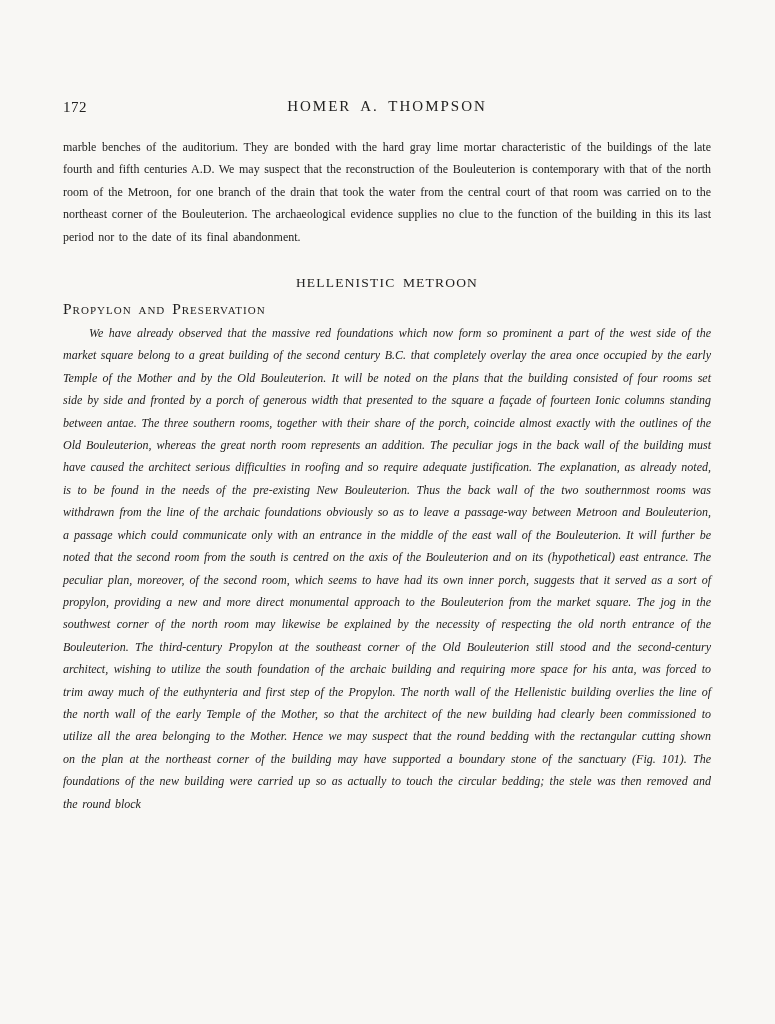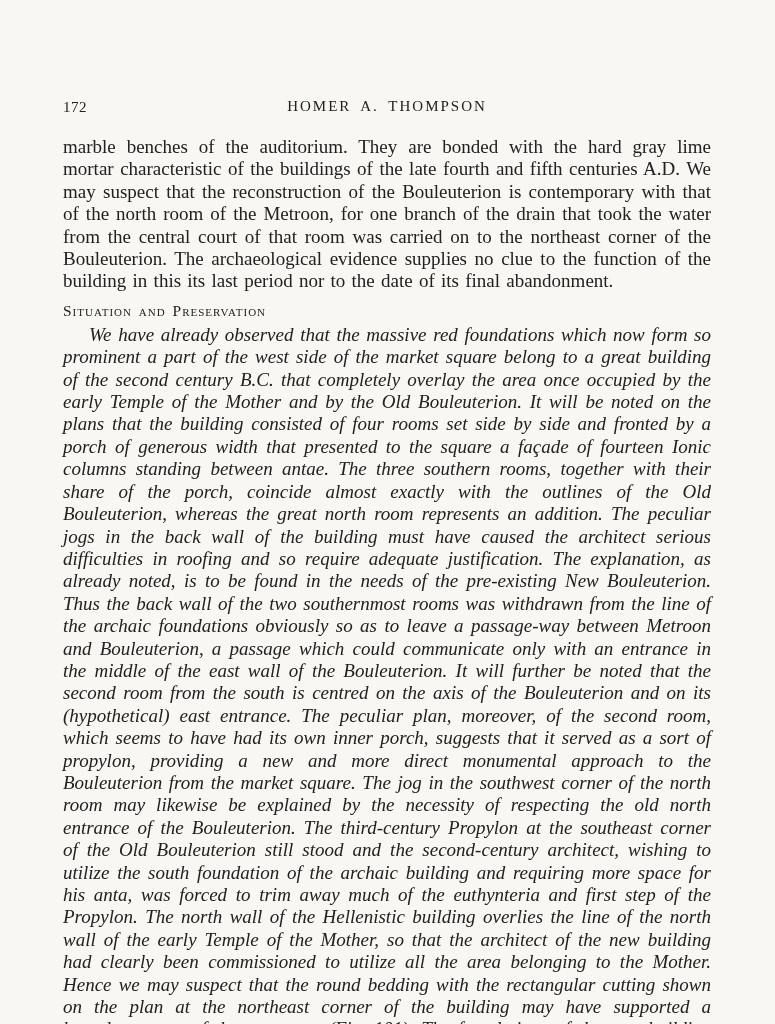--- a/index.html
+++ b/index.html
@@ -36,21 +36,21 @@
   .running-title {
     display: block;
     text-align: center;
     font-size: 15px;
     letter-spacing: 2px;
     word-spacing: 4px;
     margin-top: 46px;
   }
   .body-para {
     margin: 0;
-    font-size: 19px;
+    font-size: 12px;
     line-height: 22.4px;
     text-align: justify;
     hyphens: none;
     word-spacing: 1.5px;
   }
   .no-indent { text-indent: 0; }
   .indent { text-indent: 26px; font-style: italic; }
   .section-heading {
     margin: 27px 0 0 0;
     font-size: 13.5px;
@@ -74,18 +74,19 @@
 
 <div class="page">
 
   <div class="page-header">
     <span class="page-number">172</span>
     <span class="running-title">HOMER A. THOMPSON</span>
   </div>
 
   <p class="body-para no-indent">marble benches of the auditorium.  They are bonded with the hard gray lime mortar characteristic of the buildings of the late fourth and fifth centuries A.D.  We may suspect that the reconstruction of the Bouleuterion is contemporary with that of the north room of the Metroon, for one branch of the drain that took the water from the central court of that room was carried on to the northeast corner of the Bouleuterion.  The archaeological evidence supplies no clue to the function of the building in this its last period nor to the date of its final abandonment.</p>
 
+  <h2 class="section-heading">HELLENISTIC METROON</h2>
 
-  <h3 class="subsection-heading">Situation and Preservation</h3>
+  <h3 class="subsection-heading">Propylon and Preservation</h3>
 
   <p class="body-para indent">We have already observed that the massive red foundations which now form so prominent a part of the west side of the market square belong to a great building of the second century B.C. that completely overlay the area once occupied by the early Temple of the Mother and by the Old Bouleuterion.  It will be noted on the plans that the building consisted of four rooms set side by side and fronted by a porch of generous width that presented to the square a façade of fourteen Ionic columns standing between antae.  The three southern rooms, together with their share of the porch, coincide almost exactly with the outlines of the Old Bouleuterion, whereas the great north room represents an addition.  The peculiar jogs in the back wall of the building must have caused the architect serious difficulties in roofing and so require adequate justification.  The explanation, as already noted, is to be found in the needs of the pre-existing New Bouleuterion.  Thus the back wall of the two southernmost rooms was withdrawn from the line of the archaic foundations obviously so as to leave a passage-way between Metroon and Bouleuterion, a passage which could communicate only with an entrance in the middle of the east wall of the Bouleuterion.  It will further be noted that the second room from the south is centred on the axis of the Bouleuterion and on its (hypothetical) east entrance.  The peculiar plan, moreover, of the second room, which seems to have had its own inner porch, suggests that it served as a sort of propylon, providing a new and more direct monumental approach to the Bouleuterion from the market square.  The jog in the southwest corner of the north room may likewise be explained by the necessity of respecting the old north entrance of the Bouleuterion.  The third-century Propylon at the southeast corner of the Old Bouleuterion still stood and the second-century architect, wishing to utilize the south foundation of the archaic building and requiring more space for his anta, was forced to trim away much of the euthynteria and first step of the Propylon.  The north wall of the Hellenistic building overlies the line of the north wall of the early Temple of the Mother, so that the architect of the new building had clearly been commissioned to utilize all the area belonging to the Mother.  Hence we may suspect that the round bedding with the rectangular cutting shown on the plan at the northeast corner of the building may have supported a boundary stone of the sanctuary (Fig. 101).  The foundations of the new building were carried up so as actually to touch the circular bedding; the stele was then removed and the round block</p>
 
 </div>
 
 </body></html>

